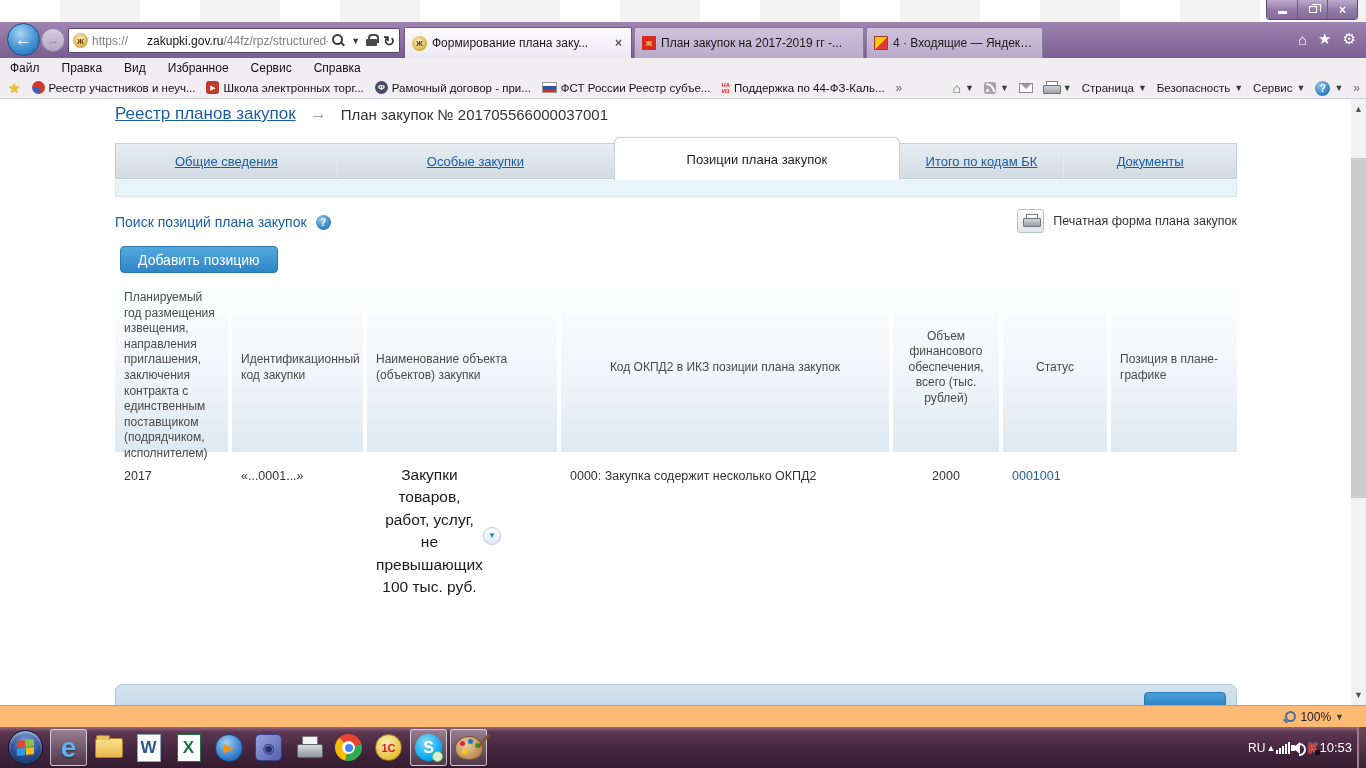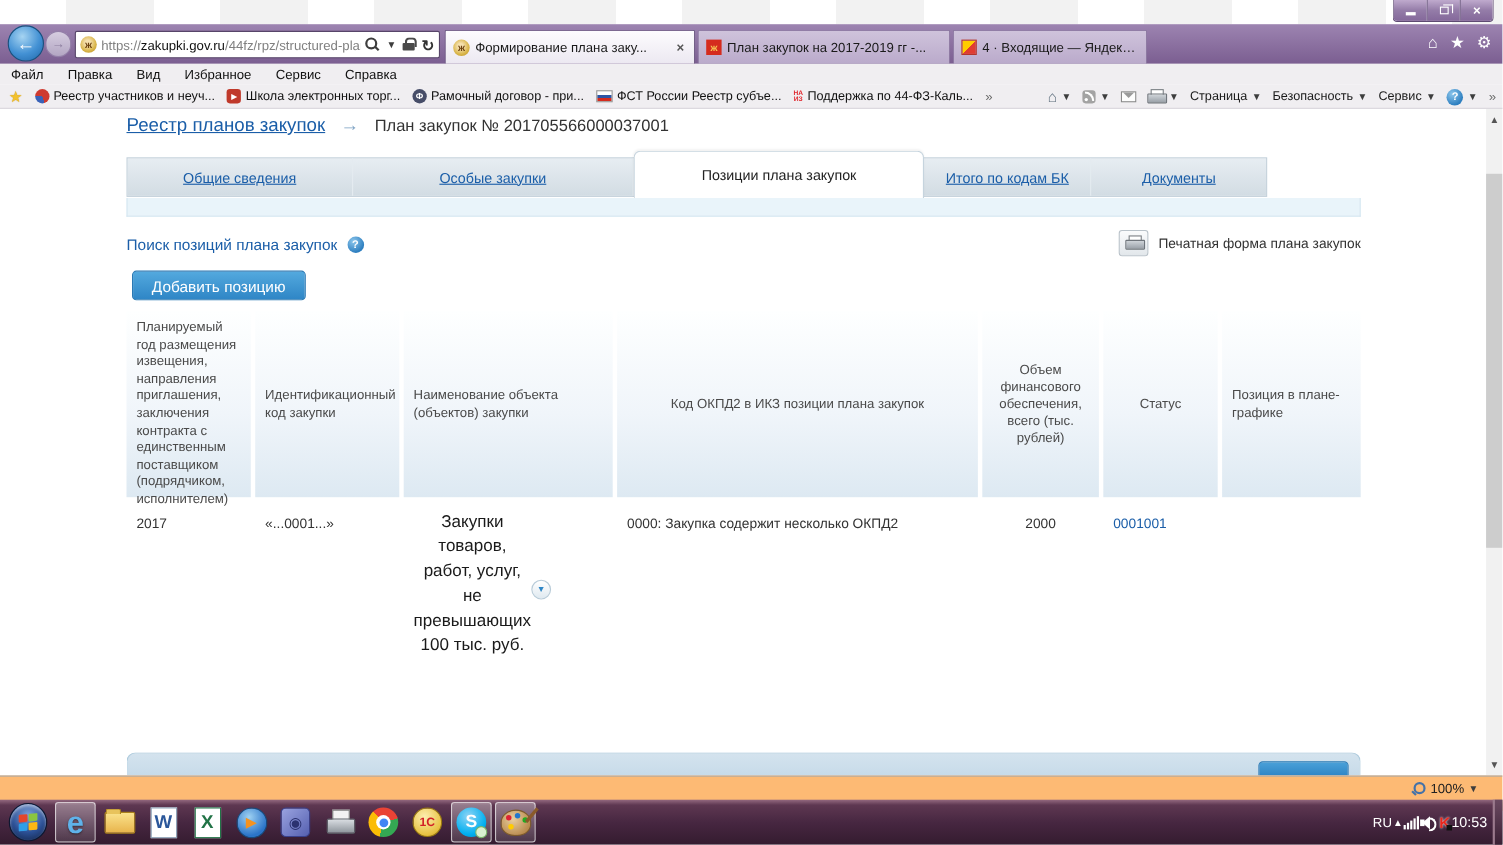--- a/index.html
+++ b/index.html
@@ -40,21 +40,21 @@
   }
   .addressbar {
     position:absolute; left:68px; top:6px; width:332px; height:25px;
     background:#fff; border:1px solid #574569; border-radius:2px;
     display:flex; align-items:center; padding:0 4px; gap:4px;
   }
   .favicon-gerb { width:15px; height:15px; border-radius:50%; flex:0 0 auto;
     background:radial-gradient(circle at 45% 40%, #f5e0ae 20%, #d9b54a 60%, #b38a1f 100%);
     display:flex; align-items:center; justify-content:center; color:#6d420e; font-size:9px; font-weight:bold; }
   .url-text { font-size:12px; white-space:nowrap; overflow:hidden; flex:1 1 auto; }
-  .url-dim { color:#808080; } .url-domain { color:#111; }
+  .url-dim { color:#808080; } .url-domain { color:#111;margin-left:19px; }
   .addr-icons { display:flex; align-items:center; gap:6px; flex:0 0 auto; color:#3d3d3d; }
   .icon-mag { position:relative; width:13px; height:13px; }
   .icon-mag::before { content:""; position:absolute; left:0; top:0; width:7px; height:7px; border:2px solid #3d3d3d; border-radius:50%; }
   .icon-mag::after { content:""; position:absolute; left:8px; top:9px; width:5px; height:2px; background:#3d3d3d; transform:rotate(45deg); }
   .caret { font-size:9px; color:#3d3d3d; }
   .icon-lock { position:relative; width:11px; height:13px; }
   .icon-lock::before { content:""; position:absolute; left:2px; top:0; width:7px; height:7px; border:2px solid #4a4a4a; border-bottom:none; border-radius:4px 4px 0 0; }
   .icon-lock::after { content:""; position:absolute; left:0; top:5px; width:11px; height:7px; background:#4a4a4a; border-radius:1px; }
   .icon-refresh { font-size:14px; color:#333; font-weight:bold; }
 
@@ -99,21 +99,21 @@
     background:radial-gradient(circle at 35% 30%, #8cc6ec 0%, #2e7fc0 70%); color:#fff;
     font-size:10px; font-weight:bold; display:flex; align-items:center; justify-content:center; }
 
   
   .pagearea { position:absolute; left:0; top:99px; width:1366px; height:606px; background:#fff; overflow:hidden; }
   .breadcrumb { position:absolute; left:115px; top:5px; display:flex; align-items:center; gap:14px; }
   .bc-link { font-size:17px; color:#1b5ea8; text-decoration:underline;text-align:center; }
   .bc-arrow { font-size:17px; color:#7fa3c4; }
   .bc-current { font-size:15px; color:#333; }
 
-  .tabstrip { position:absolute; left:115px; top:44px; width:1037px; height:36px;
+  .tabstrip { position:absolute; left:115px; top:44px; width:1122px; height:36px;
     background:linear-gradient(180deg,#e7edf2 0%,#d2dce3 100%); border:1px solid #c2d0da; display:flex; }
   .ptab { height:100%; display:flex; align-items:center; justify-content:center; font-size:13px; border-right:1px solid #e4ebf0; }
   .ptab a { color:#1b5ea8; text-decoration:underline; }
   .ptab.active { background:#fff; border:1px solid #c6d4de; border-bottom:none; border-radius:6px 6px 0 0;
     margin-top:-7px; height:43px; color:#222; box-shadow:0 -1px 2px rgba(0,0,0,.05); }
   .substrip { position:absolute; left:115px; top:81px; width:1122px; height:17px; background:#e9f4fa; border:1px solid #d6e7f1; border-top:none; }
 
   .searchrow { position:absolute; left:115px; top:115px; display:flex; align-items:center; gap:9px; }
   .search-title { font-size:14px; color:#1b5ea8; }
   .printgroup { position:absolute; right:129px; top:110px; display:flex; align-items:center; gap:9px; }

